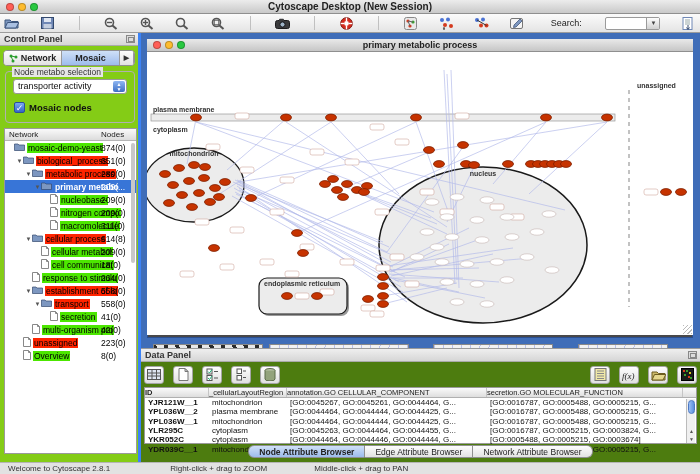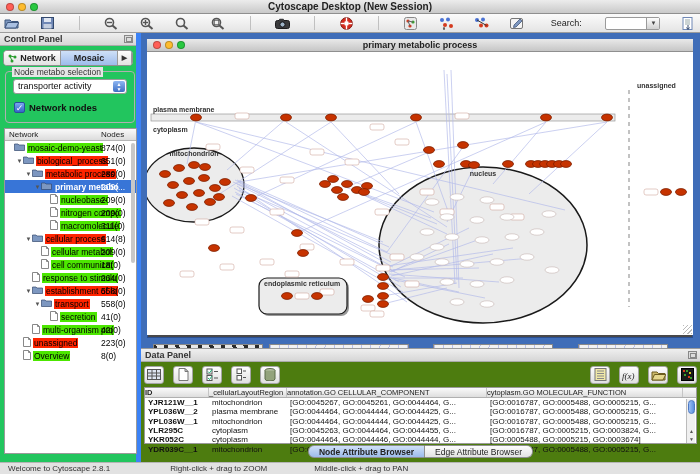--- a/index.html
+++ b/index.html
@@ -15,21 +15,21 @@
   
   #toolbar { position:absolute; left:0; top:14px; width:700px; height:19px;
     background:linear-gradient(#fbfbfb,#e4e4e4); border-bottom:1px solid #9c9c9c;
     display:flex; align-items:center; gap:20px; padding:0 4px; }
   .tbtn { width:22px; height:17px; display:flex; align-items:center; justify-content:center; }
   .tsep { width:1px; height:14px; background:#c0c0c0; margin:0 4px; }
   #search-label { font-size:9px; color:#222; margin:0 3px 0 6px; }
   #search-combo { width:78px; height:13px; background:#fff; border:1px solid #9a9a9a; border-radius:2px; position:relative; }
   #search-combo .dd { position:absolute; right:0; top:0; width:13px; height:11px; background:linear-gradient(#fdfdfd,#d0d0d0); border-left:1px solid #9a9a9a; font-size:6px; color:#444; text-align:center; line-height:11px; }
   
-  #cpanel { position:absolute; left:0; top:33px; width:141px; height:429px; background:#22c55e; border-right:5px solid #3b82f6; }
+  #cpanel { position:absolute; left:0; top:33px; width:141px; height:429px; background:#84cc16; border-right:3px solid #3b82f6; }
   .ptitle { height:13px; background:linear-gradient(#efefef,#d6d6d6); border-bottom:1px solid #aaa; font-size:9px; font-weight:bold; color:#333; padding:1px 4px; position:relative; }
   .float-ico { position:absolute; right:3px; top:2px; width:9px; height:8px; border:1px solid #888; background:#ddd; }
   .float-ico:before { content:""; position:absolute; left:1px; top:1px; width:4px; height:3px; border:1px solid #888; }
   #cp-tabs { display:flex; margin:4px 3px 2px 3px; height:16px; border:1px solid #8f8f8f; border-radius:4px; overflow:hidden; background:#f2f2f2; }
   .cptab { flex:1; display:flex; align-items:center; justify-content:center; gap:3px; font-size:9px; font-weight:bold; color:#222; border-right:1px solid #9a9a9a; background:linear-gradient(#fdfdfd,#e2e2e2); }
   .cptab.sel { background:linear-gradient(#cfe0f7,#9dbcec); }
   .cptab.arrow { flex:0 0 14px; font-size:7px; color:#333; }
   #groupbox { position:absolute; left:5px; top:38px; width:130px; height:52px; border:1px solid #b0b0b0; border-radius:4px; }
   #groupbox legend,{ }
   #gb-label { position:absolute; left:6px; top:-5px; background:#e6e6e6; padding:0 2px; font-size:8.5px; color:#333; }
@@ -233,21 +233,21 @@
       <div class="cptab arrow">▶</div>
     </div>
   <div id="groupbox">
     <div id="gb-label">Node metabo selection</div>
     <div class="combo">
       <span>transporter activity</span>
       <span class="step">▲<br>▼</span>
     </div>
     <div class="checkrow">
       <div class="cbx">✓</div>
-      <div class="cbx-label">Network nodes</div>
+      <div class="cbx-label">Mosaic nodes</div>
     </div>
   </div>
   <div id="treebox">
     <div id="treehdr">
       <span class="h1">Network</span>
       <span class="h2">Nodes</span>
     </div>
     <div id="treerows">
         <div class="trow">
           <span style="width:2px;flex:0 0 auto"></span>
@@ -683,21 +683,21 @@
           <rect x="7" y="8" width="2" height="2" fill="#d43a1e"></rect>
           <rect x="9" y="9" width="2" height="2" fill="#3a9e2e"></rect>
         </svg>
       </div>
     </div>
   <div id="dtable">
     <div class="dhdr">
         <div class="c0">ID</div>
         <div class="c1">_cellularLayoutRegion</div>
         <div class="c2">annotation.GO CELLULAR_COMPONENT</div>
-        <div class="c3">cytoplasm.GO MOLECULAR_FUNCTION</div>
+        <div class="c3">secretion.GO MOLECULAR_FUNCTION</div>
       </div>
     <div id="drows">
         <div class="drow">
           <div class="c0">YJR121W__1</div>
           <div class="c1">mitochondrion</div>
           <div class="c2">[GO:0045267, GO:0045261, GO:0044464, G...</div>
           <div class="c3">[GO:0016787, GO:0005488, GO:0005215, G...</div>
         </div>
         <div class="drow">
           <div class="c0">YPL036W__2</div>
@@ -732,20 +732,21 @@
       </div>
     <div id="dvscroll">
       <div class="thumb"></div>
       <div class="arr" style="bottom:8px">▲</div>
       <div class="arr" style="bottom:0">▼</div>
     </div>
   </div>
   <div id="btabs">
       <div class="btab sel">Node Attribute Browser</div>
       <div class="btab">Edge Attribute Browser</div>
+      <div class="btab">Network Attribute Browser</div>
     </div>
 </div>
 
 <div id="statusbar">
   <span>Welcome to Cytoscape 2.8.1</span>
   <span>Right-click + drag to ZOOM</span>
   <span>Middle-click + drag to PAN</span>
 </div>
 
 </body></html>

